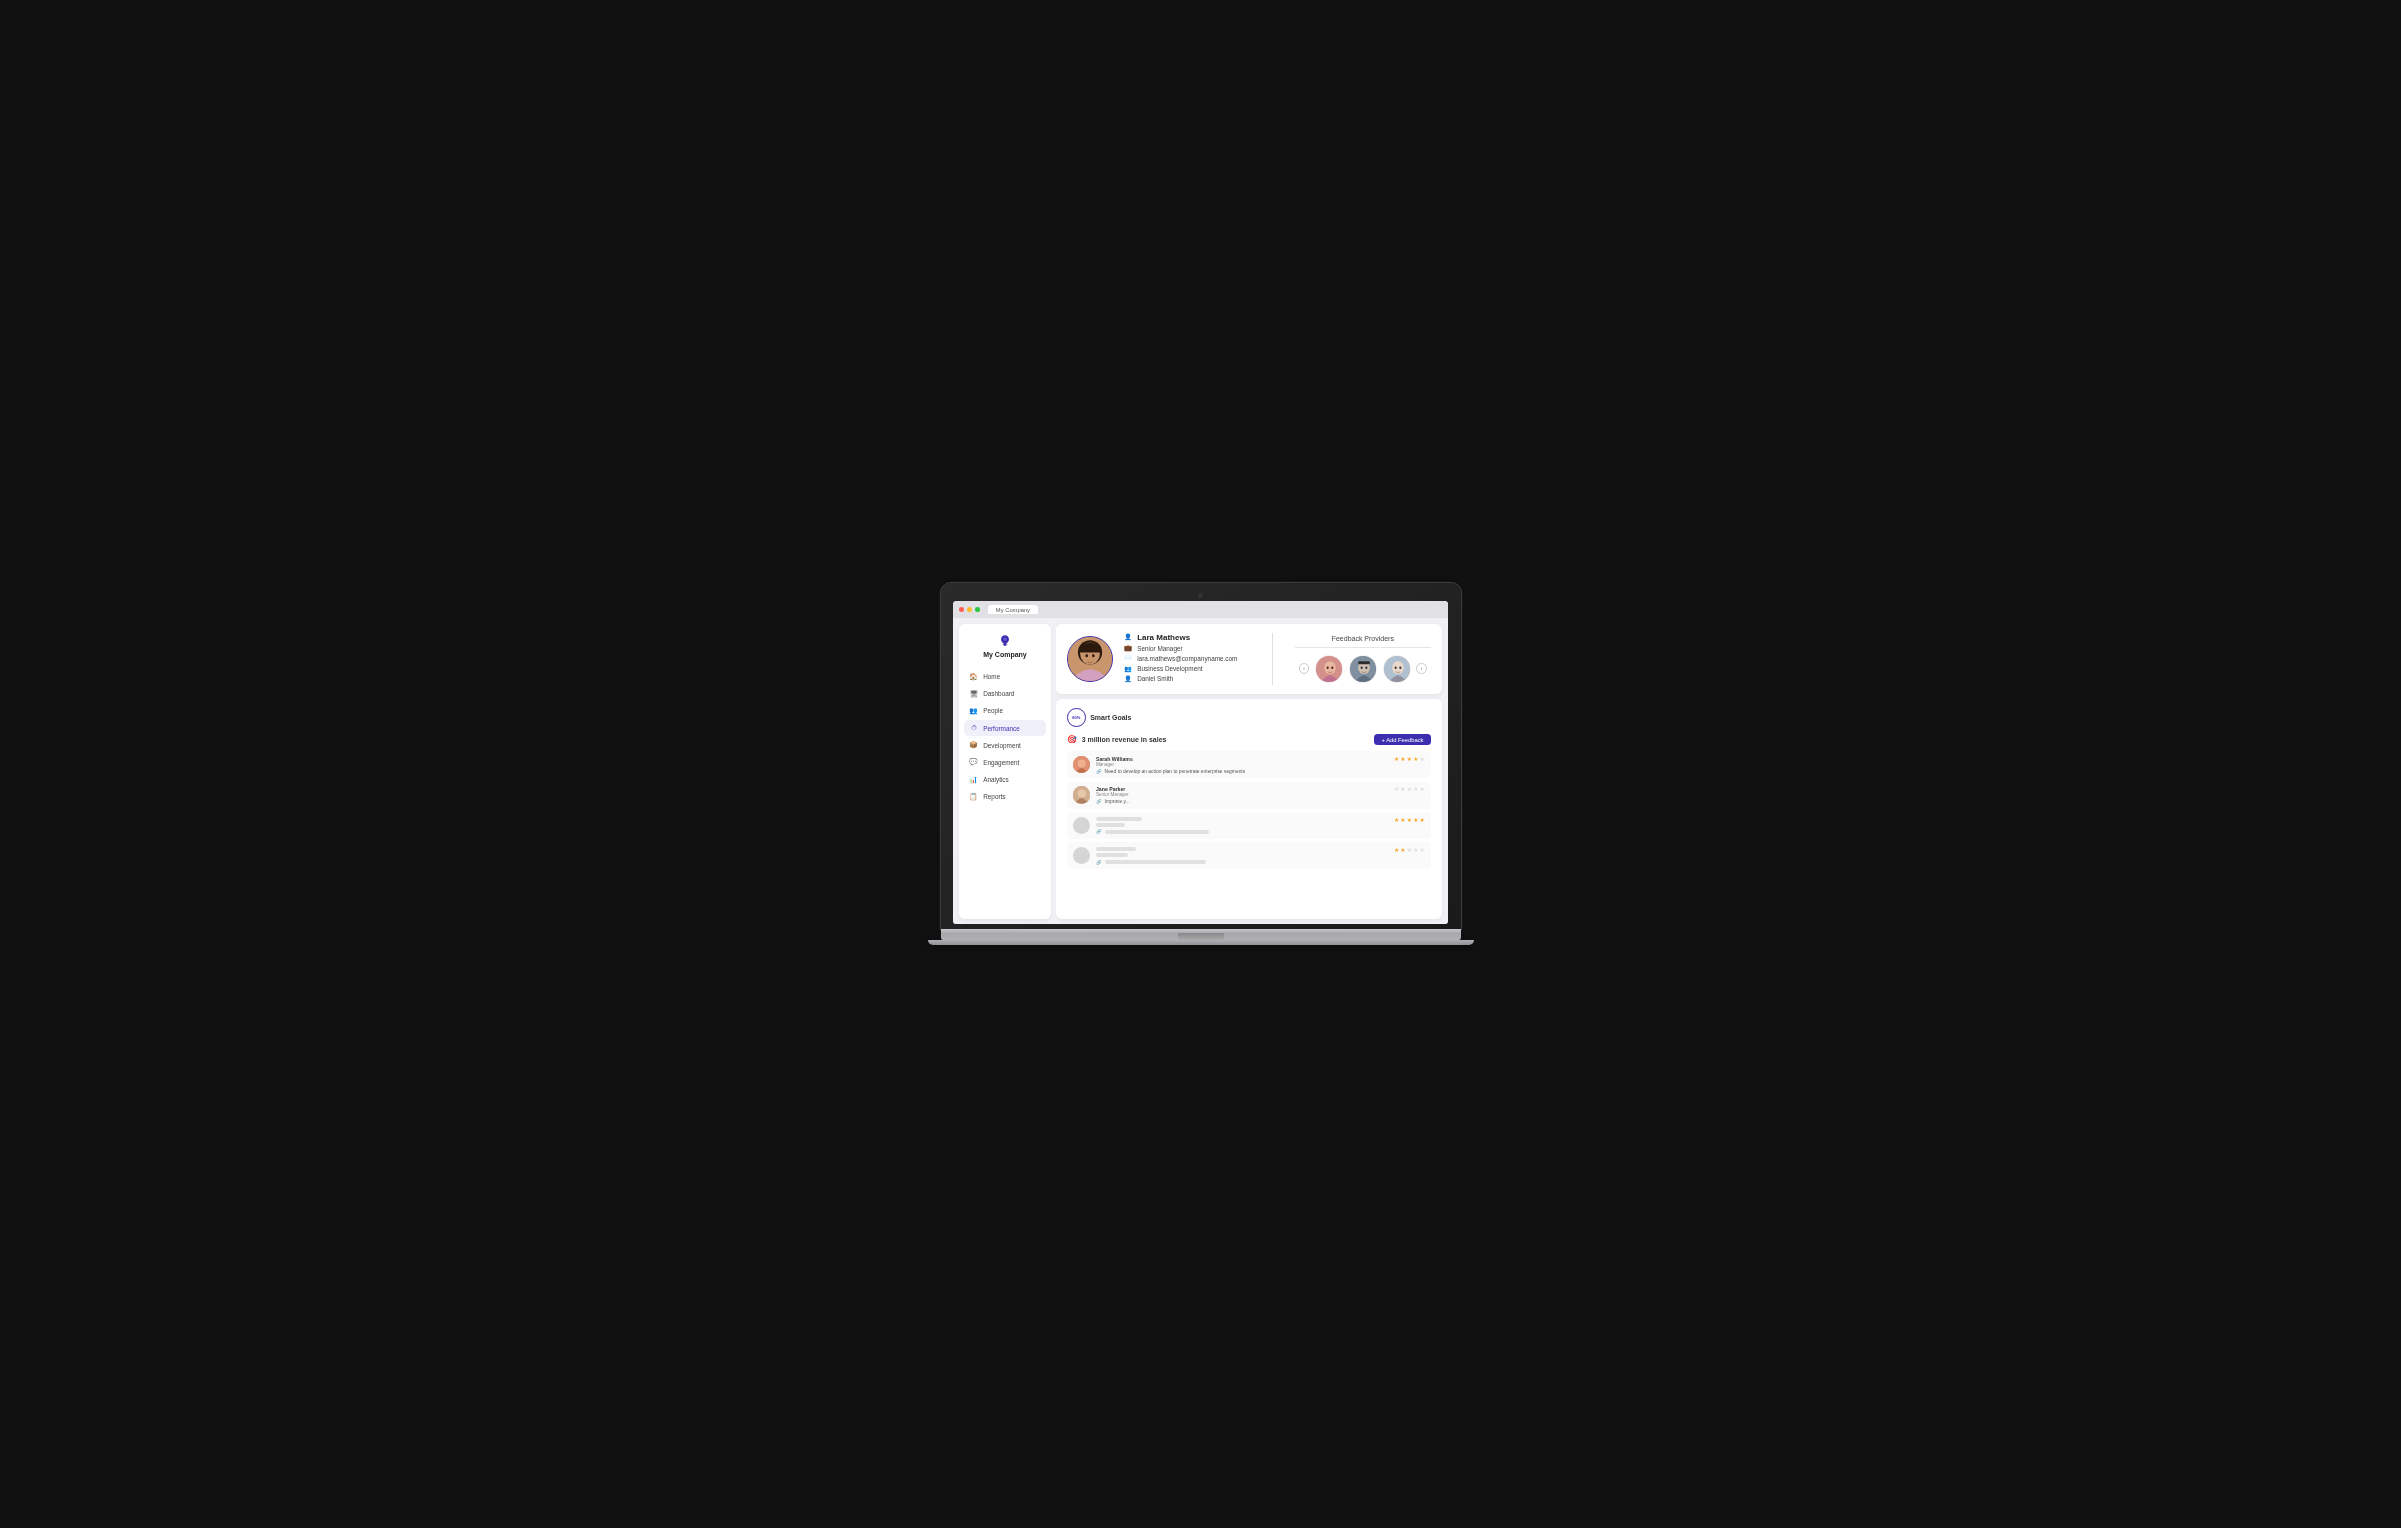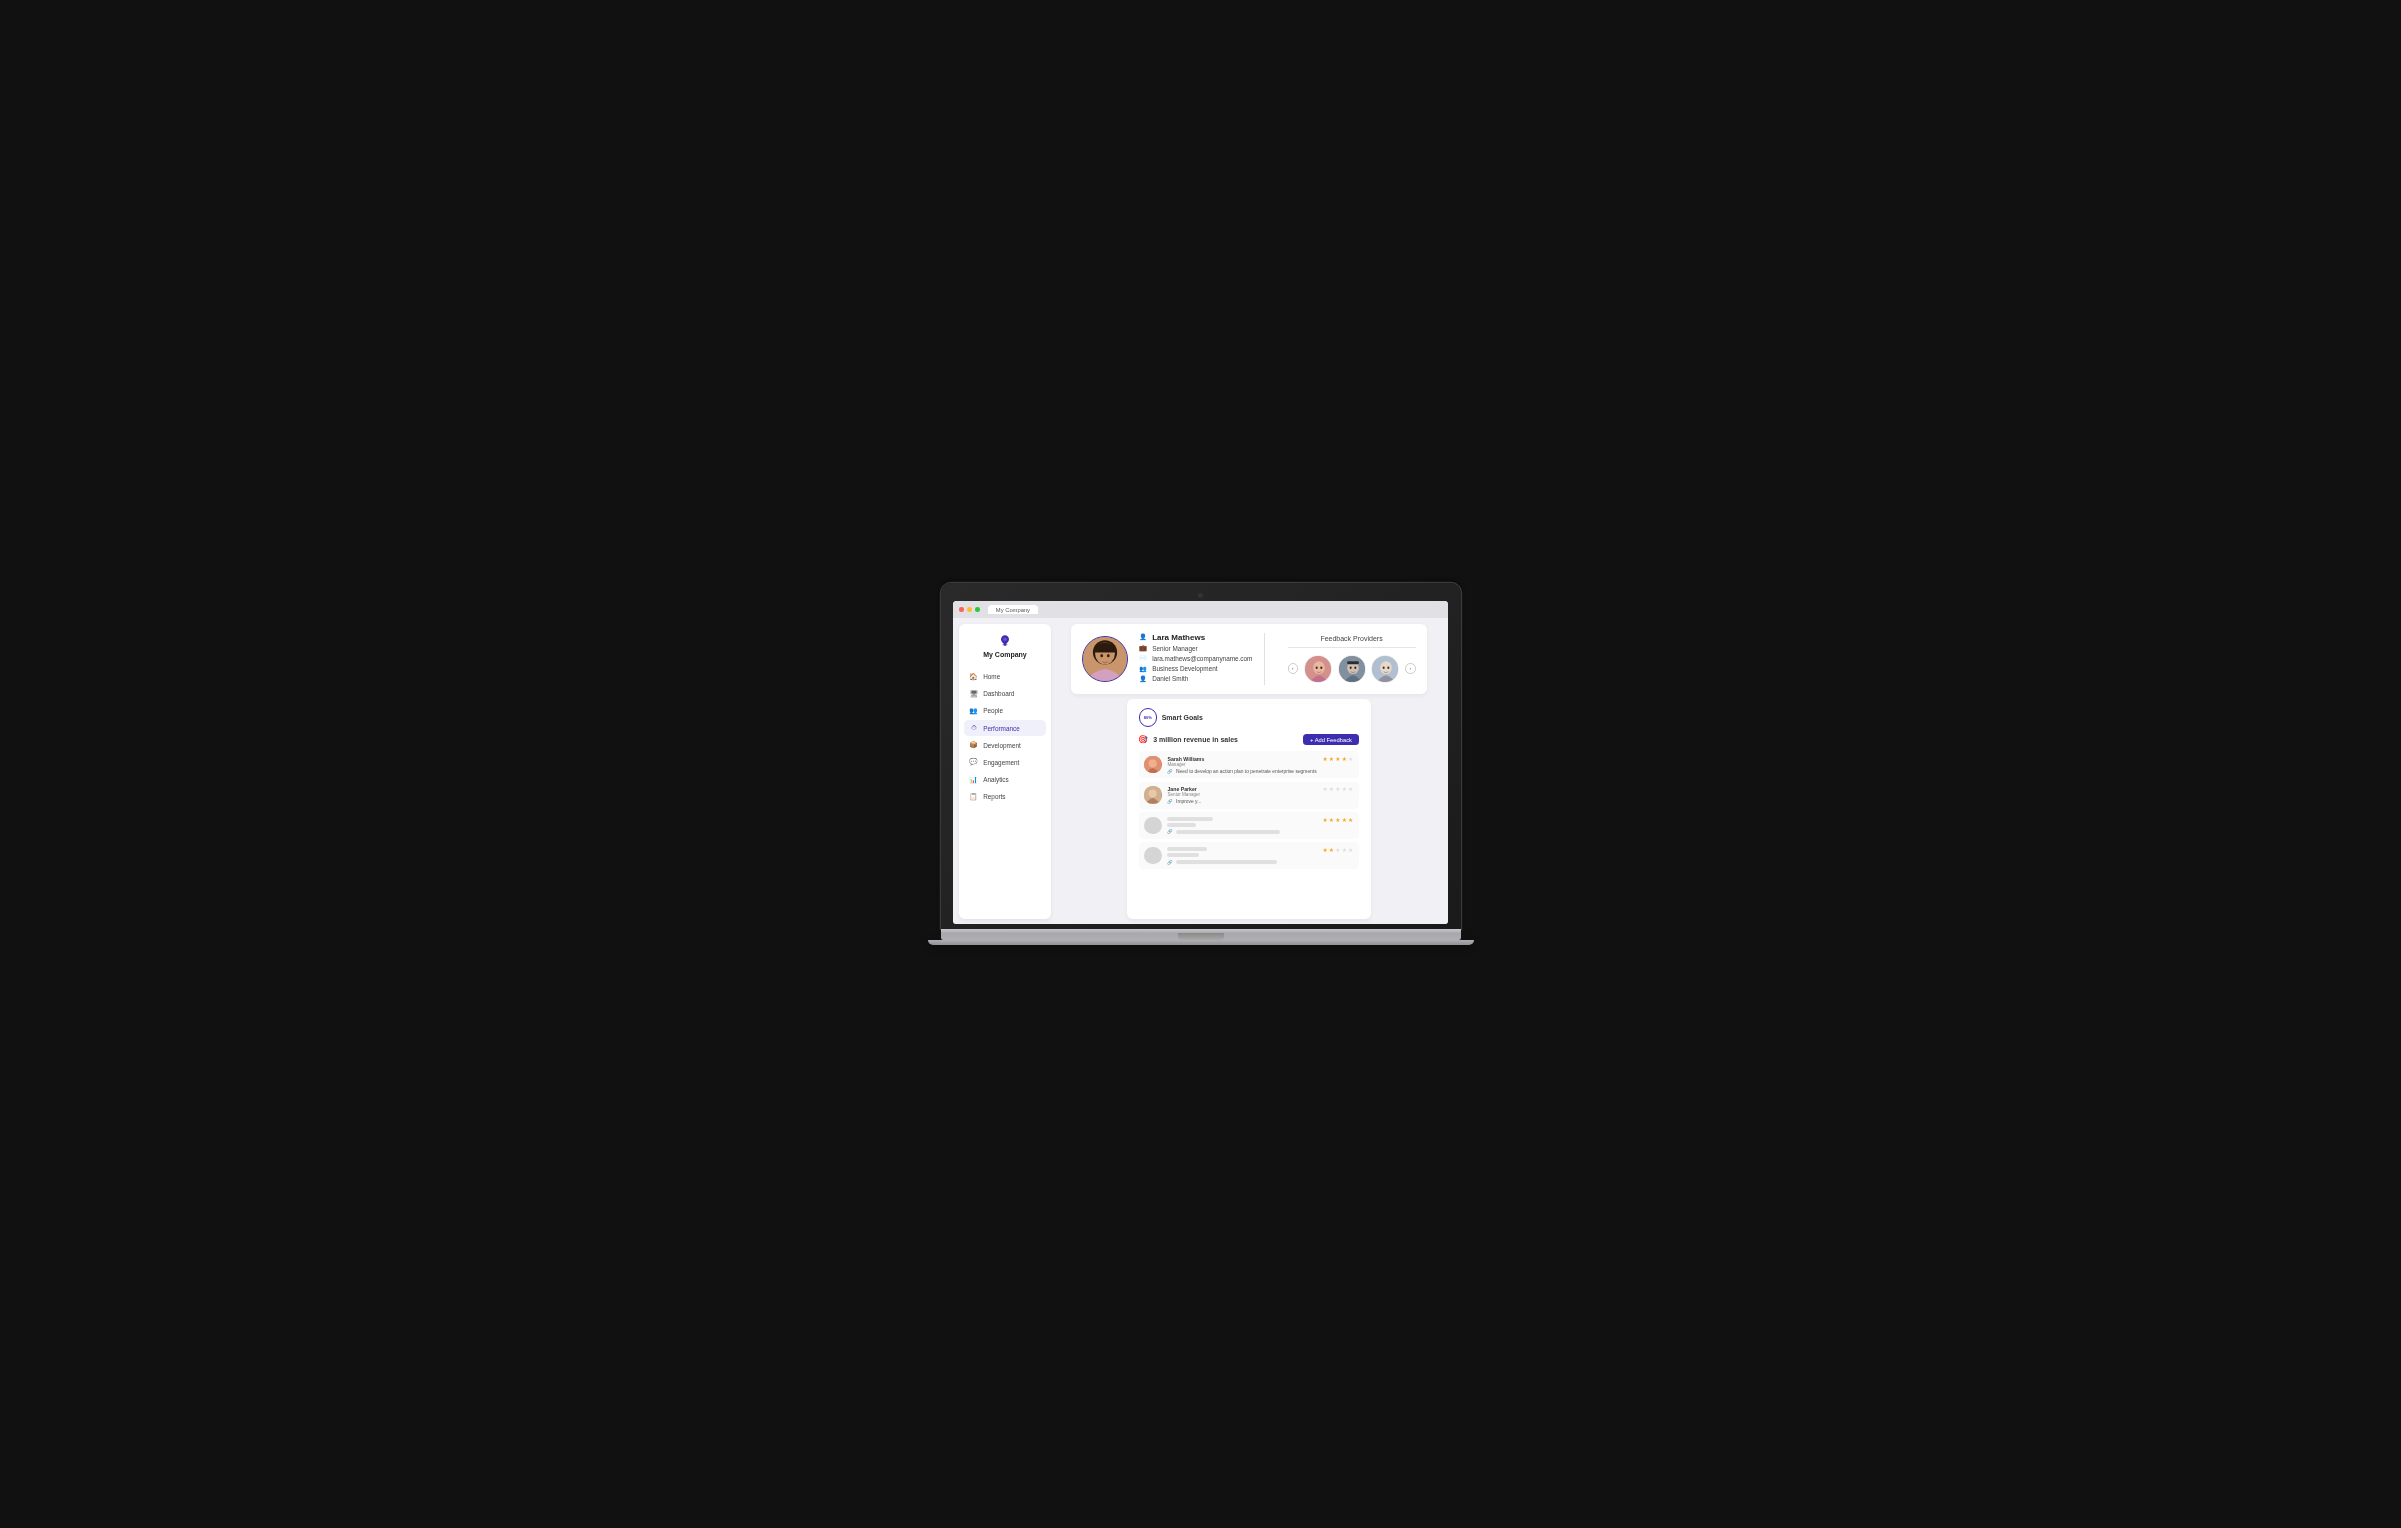--- a/index.html
+++ b/index.html
@@ -146,21 +146,20 @@
     }
 
     
     .main {
       flex: 1;
       display: flex;
       flex-direction: column;
       gap: 4.6px;
       padding: 5.8px 5.8px 5.8px 0;
       overflow-y: auto;
-      align-items: center;
     }
 
     
     .profile-card {
       background: #fff;
       border-radius: 5.8px;
       padding: 9.2px 11.5px;
       display: flex;
       align-items: center;
       gap: 11.5px;

